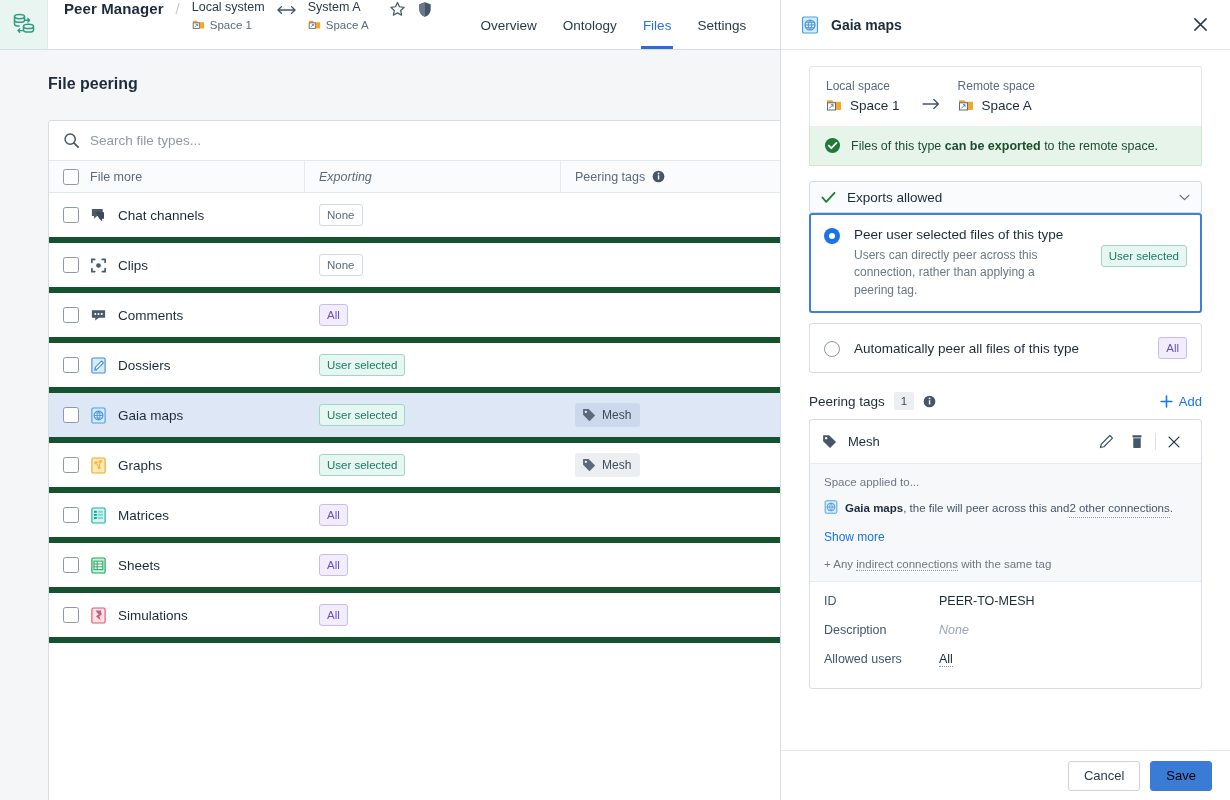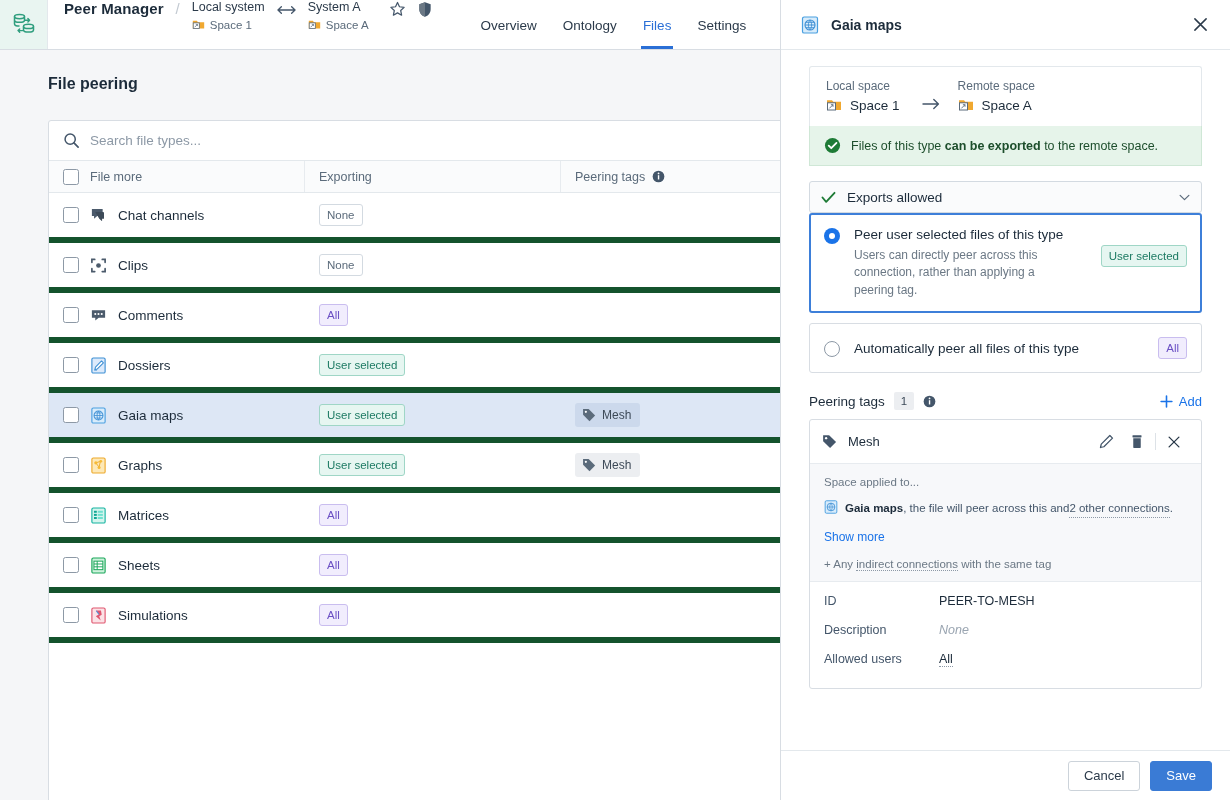--- a/index.html
+++ b/index.html
@@ -60,21 +60,21 @@
     margin-left: 10px; width: 90%; background: transparent;
   }
   .search-input::placeholder { color: #8d99a6; }
 
   .thead { display: flex; height: 32px; background: #fafbfc; border-bottom: 1px solid #e3e8ec; }
   .th {
     display: flex; align-items: center; font-size: 12.5px; color: #5b6b7b;
     border-right: 1px solid #e7ebef; padding: 0 0 0 14px;
   }
   .th.c1 { width: 256px; }
-  .th.c2 { width: 256px; }
+  .th.c2 { width: 256px; font-style: italic; }
   .th.c3 { width: 226px; border-right: 0; gap: 7px; }
 
   .trow { display: flex; height: 50px; border-bottom: 6px solid #14532d; align-items: center; cursor: pointer; }
   .trow.selected { background: #dde7f5; }
   .cell { display: flex; align-items: center; height: 50px; }
   .cell.c1 { width: 256px; padding-left: 14px; gap: 0; }
   .cell.c2 { width: 256px; padding-left: 14px; }
   .cell.c3 { width: 226px; padding-left: 14px; }
   .ftype-name { font-size: 13.5px; color: #1c2b3a; margin-left: 11px; }
 
@@ -195,21 +195,21 @@
 
   .panel-foot {
     flex: 0 0 50px; height: 50px; border-top: 1px solid #e3e8ec; background: #fff;
     display: flex; align-items: center; justify-content: flex-end; gap: 10px; padding: 0 18px;
   }
   .btn {
     height: 30px; padding: 0 15px; border-radius: 3px; font-size: 13px;
     font-family: inherit; cursor: pointer; display: inline-flex; align-items: center;
   }
   .btn.sec { background: #fff; border: 1px solid #ccd3da; color: #2b3a4a; }
-  .btn.pri { background: #3a7bd5; border: 1px solid #3a7bd5; color: #ffffff; }
+  .btn.pri { background: #3a7bd5; border: 1px solid #3a7bd5; color: #000000; }
   svg { display: block; }
 </style>
 </head>
 <body>
 
 <div class="app">
 
   <div class="topbar">
     <div class="logo-cell">
       <svg width="26" height="26" viewBox="0 0 26 26">

